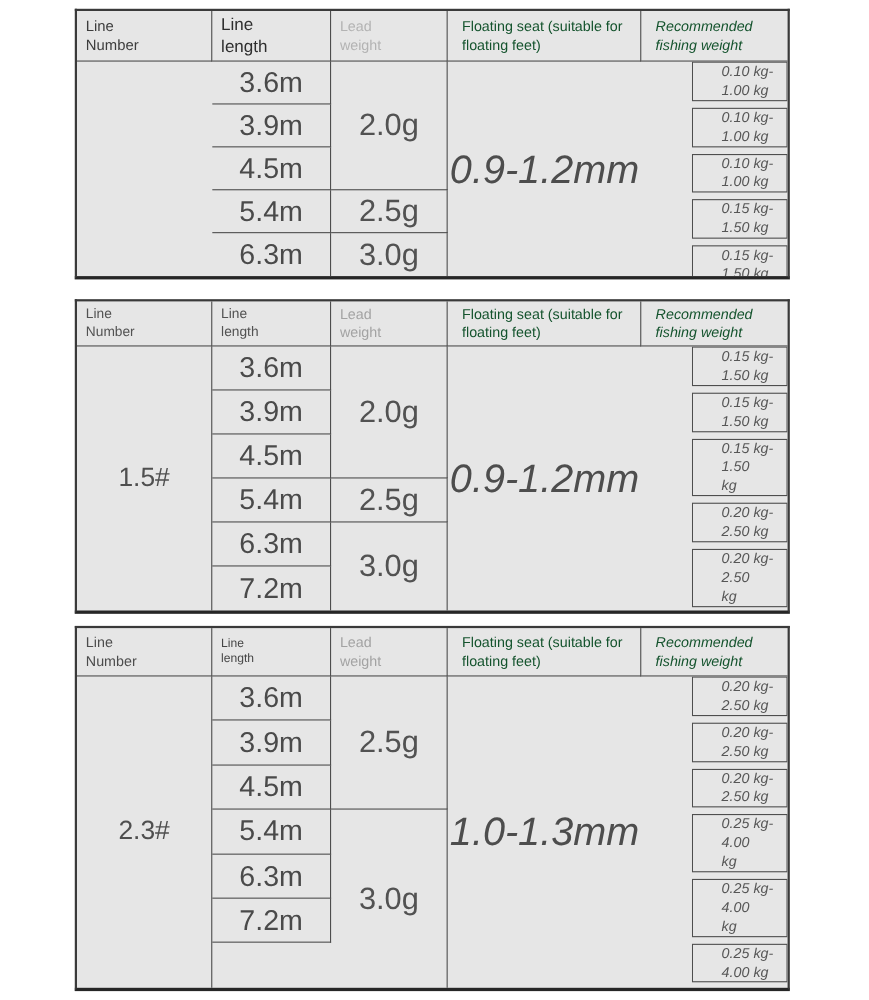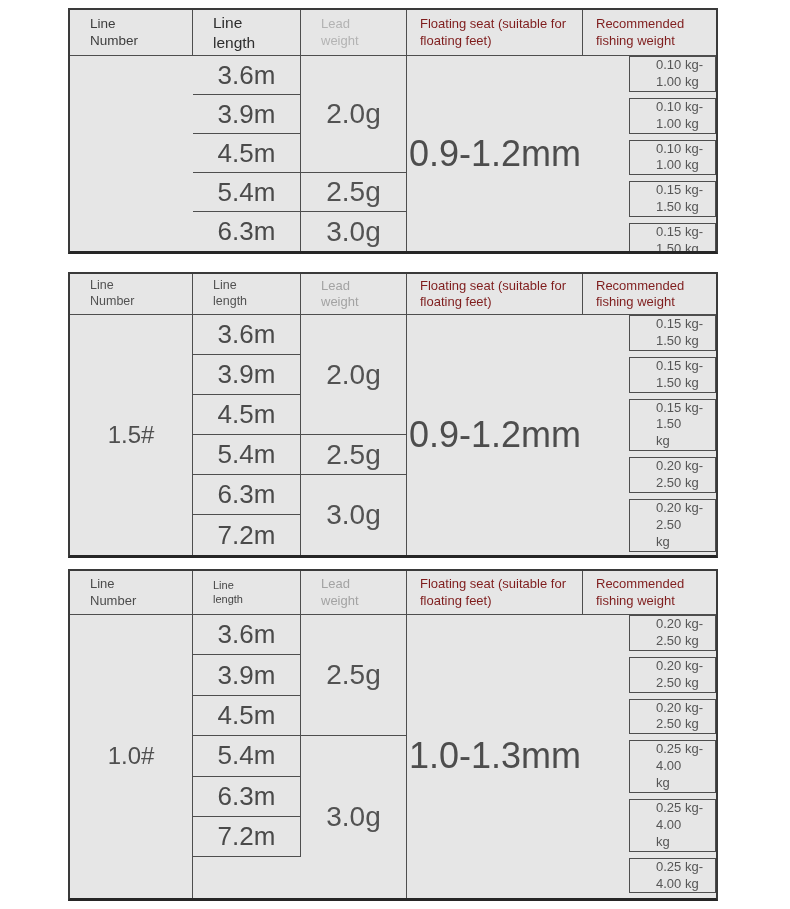--- a/index.html
+++ b/index.html
@@ -21,29 +21,29 @@
   #t1 { top:8px;   grid-template-rows:46px repeat(5,39px); }
   #t2 { top:272px; grid-template-rows:41px repeat(6,40px); }
   #t3 { top:569px; grid-template-rows:44px repeat(7,40.4px); }
 
   .cell {
     border-right:1.5px solid #4e4e4e;
     border-bottom:1.5px solid #4e4e4e;
     display:flex; align-items:center; justify-content:center;
     color:#4c4c4c; box-sizing:border-box; overflow:hidden;
   }
-  .noBR { border-right:none; }
+  .noBR { border-right:none;font-style:italic; }
   .noBB { border-bottom:none; }
 
   .hcell {
     flex-direction:column; align-items:flex-start; justify-content:center;
-    padding-left:20px; white-space:pre-line; line-height:1.25;
+    padding-left:8px; white-space:pre-line; line-height:1.25;
     font-size:13px;
   }
-  .h-fs, .h-rw { padding-left:13px; color:#7f1d1d; }
+  .h-fs, .h-rw { padding-left:13px; color:#14532d; }
   .h-lw { color:#b3b3b3; }
   .t1 .h-ln { font-size:13.5px; color:#3d3d3d; }
   .t1 .h-ll { font-size:15.5px; color:#2e2e2e; }
   .t2 .h-ln, .t2 .h-ll { font-size:12.5px; color:#525252; }
   .t2 .h-lw, .t3 .h-lw { color:#a3a3a3; }
   .t3 .h-ln { font-size:13px; color:#4c4c4c; }
   .t3 .h-ll { font-size:11px; color:#454545; }
 
   .num  { font-size:24px; color:#4f4f4f; }
   .len  { font-size:26px; color:#4a4a4a; }
@@ -144,21 +144,21 @@
 Number</div>
   <div class="cell hcell h-ll" style="grid-area:1/2/2/3">Line
 length</div>
   <div class="cell hcell h-lw" style="grid-area:1/3/2/4">Lead
 weight</div>
   <div class="cell hcell h-fs" style="grid-area:1/4/2/5">Floating seat (suitable for
 floating feet)</div>
   <div class="cell hcell h-rw noBR" style="grid-area:1/5/2/6">Recommended
 fishing weight</div>
 
-  <div class="cell num noBB" style="grid-area:2/1/9/2">1.0#</div>
+  <div class="cell num noBB" style="grid-area:2/1/9/2">2.3#</div>
 
   <div class="cell len" style="grid-area:2/2/3/3">3.6m</div>
   <div class="cell len" style="grid-area:3/2/4/3">3.9m</div>
   <div class="cell len" style="grid-area:4/2/5/3">4.5m</div>
   <div class="cell len" style="grid-area:5/2/6/3">5.4m</div>
   <div class="cell len" style="grid-area:6/2/7/3">6.3m</div>
   <div class="cell len" style="grid-area:7/2/8/3">7.2m</div>
 
   <div class="cell wt" style="grid-area:2/3/5/4">2.5g</div>
   <div class="cell wt noBB" style="grid-area:5/3/9/4">3.0g</div>

